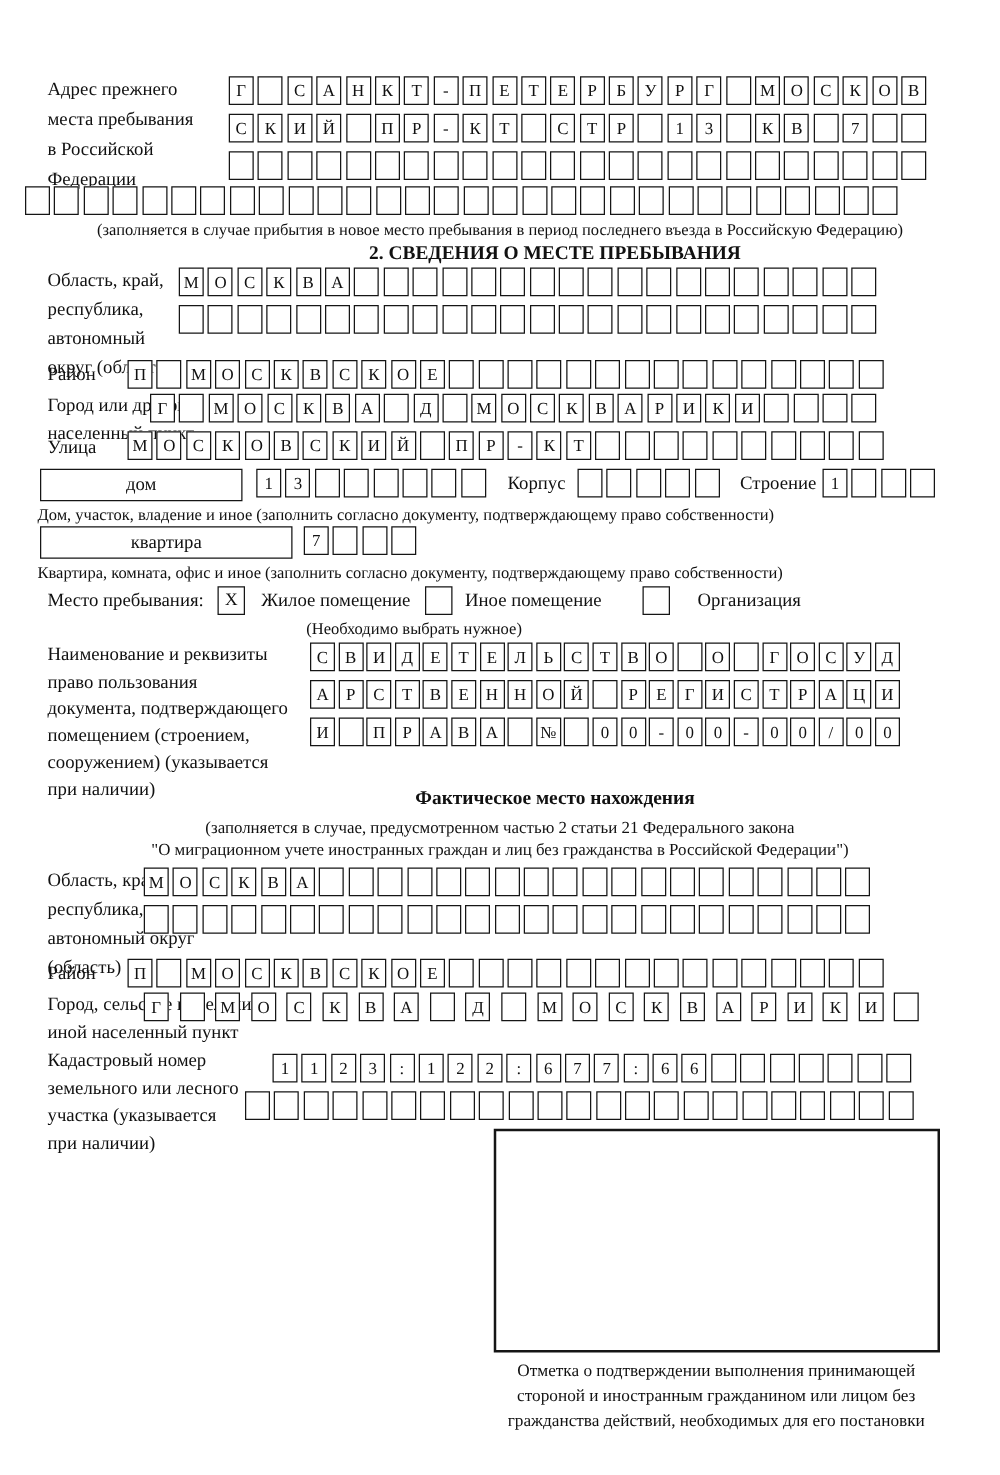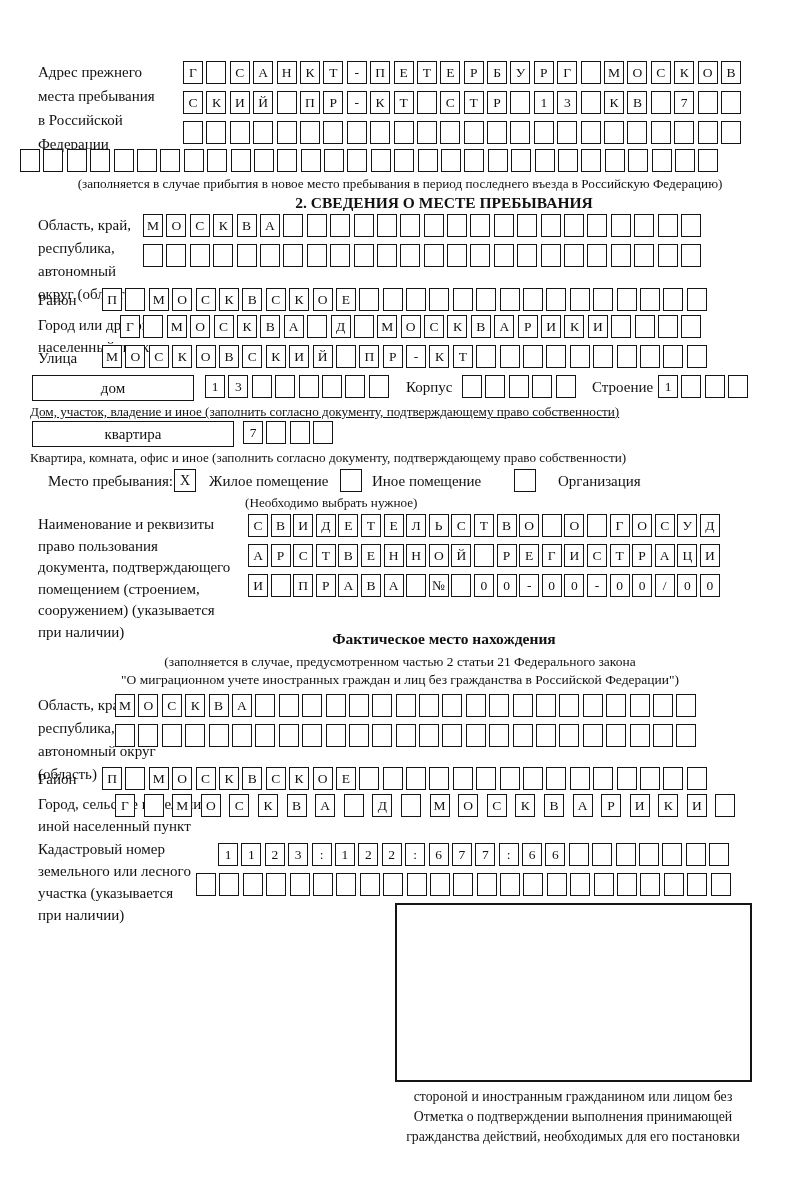--- a/index.html
+++ b/index.html
@@ -70,27 +70,27 @@
 
   <div class="abs lbl" style="left:38px;top:347px;">Улица</div>
   <div class="abs boxrow" style="left:102px;top:345px;"><span class="cbox">М</span><span class="cbox">О</span><span class="cbox">С</span><span class="cbox">К</span><span class="cbox">О</span><span class="cbox">В</span><span class="cbox">С</span><span class="cbox">К</span><span class="cbox">И</span><span class="cbox">Й</span><span class="cbox"></span><span class="cbox">П</span><span class="cbox">Р</span><span class="cbox">-</span><span class="cbox">К</span><span class="cbox">Т</span><span class="cbox"></span><span class="cbox"></span><span class="cbox"></span><span class="cbox"></span><span class="cbox"></span><span class="cbox"></span><span class="cbox"></span><span class="cbox"></span><span class="cbox"></span><span class="cbox"></span></div>
 
   <div class="abs widefield" style="left:32px;top:375px;width:160px;">дом</div>
   <div class="abs boxrow" style="left:205px;top:375px;"><span class="cbox">1</span><span class="cbox">3</span><span class="cbox"></span><span class="cbox"></span><span class="cbox"></span><span class="cbox"></span><span class="cbox"></span><span class="cbox"></span></div>
   <div class="abs lbl" style="left:406px;top:376px;">Корпус</div>
   <div class="abs boxrow" style="left:462px;top:375px;"><span class="cbox"></span><span class="cbox"></span><span class="cbox"></span><span class="cbox"></span><span class="cbox"></span></div>
   <div class="abs lbl" style="left:592px;top:376px;">Строение</div>
   <div class="abs boxrow" style="left:658px;top:375px;"><span class="cbox">1</span><span class="cbox"></span><span class="cbox"></span><span class="cbox"></span></div>
-  <div class="abs cap" style="left:30px;top:404px;text-decoration:underline;">Дом, участок, владение и иное (заполнить согласно документу, подтверждающему право собственности)</div>
+  <div class="abs cap" style="left:30px;top:404px;">Дом, участок, владение и иное (заполнить согласно документу, подтверждающему право собственности)</div>
 
   <div class="abs widefield" style="left:32px;top:421px;width:200px;">квартира</div>
   <div class="abs boxrow" style="left:243px;top:421px;"><span class="cbox">7</span><span class="cbox"></span><span class="cbox"></span><span class="cbox"></span></div>
   <div class="abs cap" style="left:30px;top:450px;">Квартира, комната, офис и иное (заполнить согласно документу, подтверждающему право собственности)</div>
 
-  <div class="abs lbl" style="left:48px;top:470px;">Место пребывания:</div>
+  <div class="abs lbl" style="left:38px;top:470px;">Место пребывания:</div>
   <span class="abs chk" style="left:174px;top:469px;">X</span>
   <div class="abs lbl" style="left:209px;top:470px;">Жилое помещение</div>
   <span class="abs chk" style="left:340px;top:469px;"></span>
   <div class="abs lbl" style="left:372px;top:470px;">Иное помещение</div>
   <span class="abs chk" style="left:514px;top:469px;"></span>
   <div class="abs lbl" style="left:558px;top:470px;">Организация</div>
   <div class="abs cap" style="left:245px;top:495px;">(Необходимо выбрать нужное)</div>
 
   <div class="abs lbl" style="left:38px;top:514px;line-height:21.5px;">
     <div>Наименование и реквизиты</div>
@@ -130,18 +130,18 @@
     <div>Кадастровый номер</div>
     <div>земельного или лесного</div>
     <div>участка (указывается</div>
     <div>при наличии)</div>
   </div>
   <div class="abs boxrow" style="left:218px;top:843px;"><span class="cbox">1</span><span class="cbox">1</span><span class="cbox">2</span><span class="cbox">3</span><span class="cbox">:</span><span class="cbox">1</span><span class="cbox">2</span><span class="cbox">2</span><span class="cbox">:</span><span class="cbox">6</span><span class="cbox">7</span><span class="cbox">7</span><span class="cbox">:</span><span class="cbox">6</span><span class="cbox">6</span><span class="cbox"></span><span class="cbox"></span><span class="cbox"></span><span class="cbox"></span><span class="cbox"></span><span class="cbox"></span><span class="cbox"></span></div>
   <div class="abs boxrow" style="left:196px;top:873px;"><span class="cbox"></span><span class="cbox"></span><span class="cbox"></span><span class="cbox"></span><span class="cbox"></span><span class="cbox"></span><span class="cbox"></span><span class="cbox"></span><span class="cbox"></span><span class="cbox"></span><span class="cbox"></span><span class="cbox"></span><span class="cbox"></span><span class="cbox"></span><span class="cbox"></span><span class="cbox"></span><span class="cbox"></span><span class="cbox"></span><span class="cbox"></span><span class="cbox"></span><span class="cbox"></span><span class="cbox"></span><span class="cbox"></span></div>
 
   <div class="abs stampbox" style="left:395px;top:903px;width:353px;height:175px;"></div>
   <div class="abs cap ctr" style="left:348px;top:1087px;width:450px;white-space:normal;font-size:13.8px;line-height:20px;">
+    <div>Отметка о подтверждении выполнения принимающей</div>
     <div>стороной и иностранным гражданином или лицом без</div>
-    <div>Отметка о подтверждении выполнения принимающей</div>
     <div>гражданства действий, необходимых для его постановки</div>
   </div>
 
 </div>
 
 </body></html>

